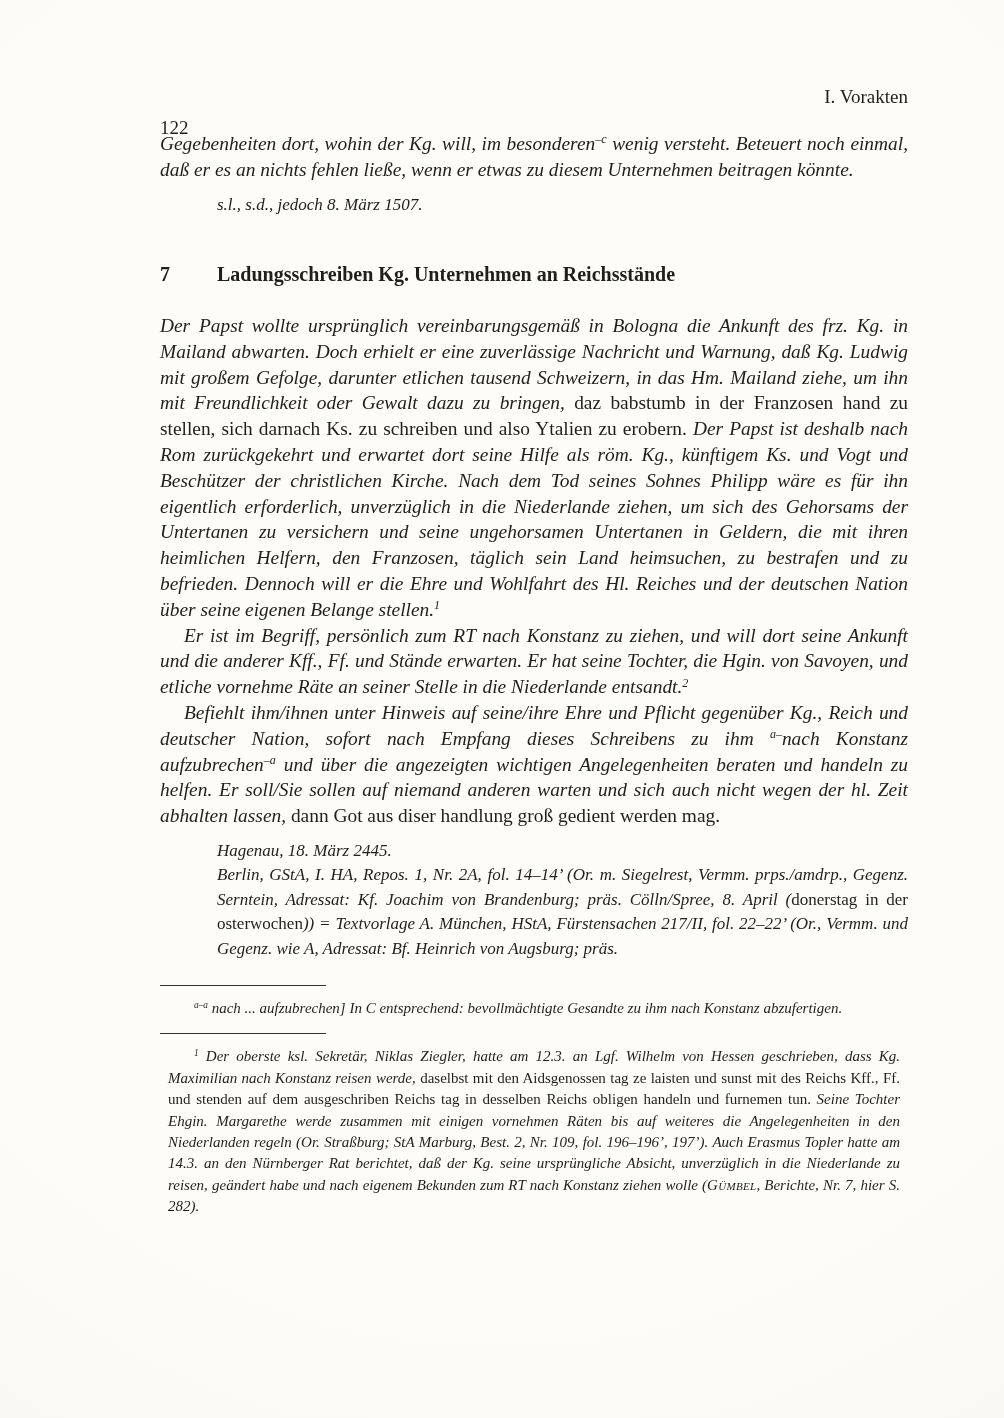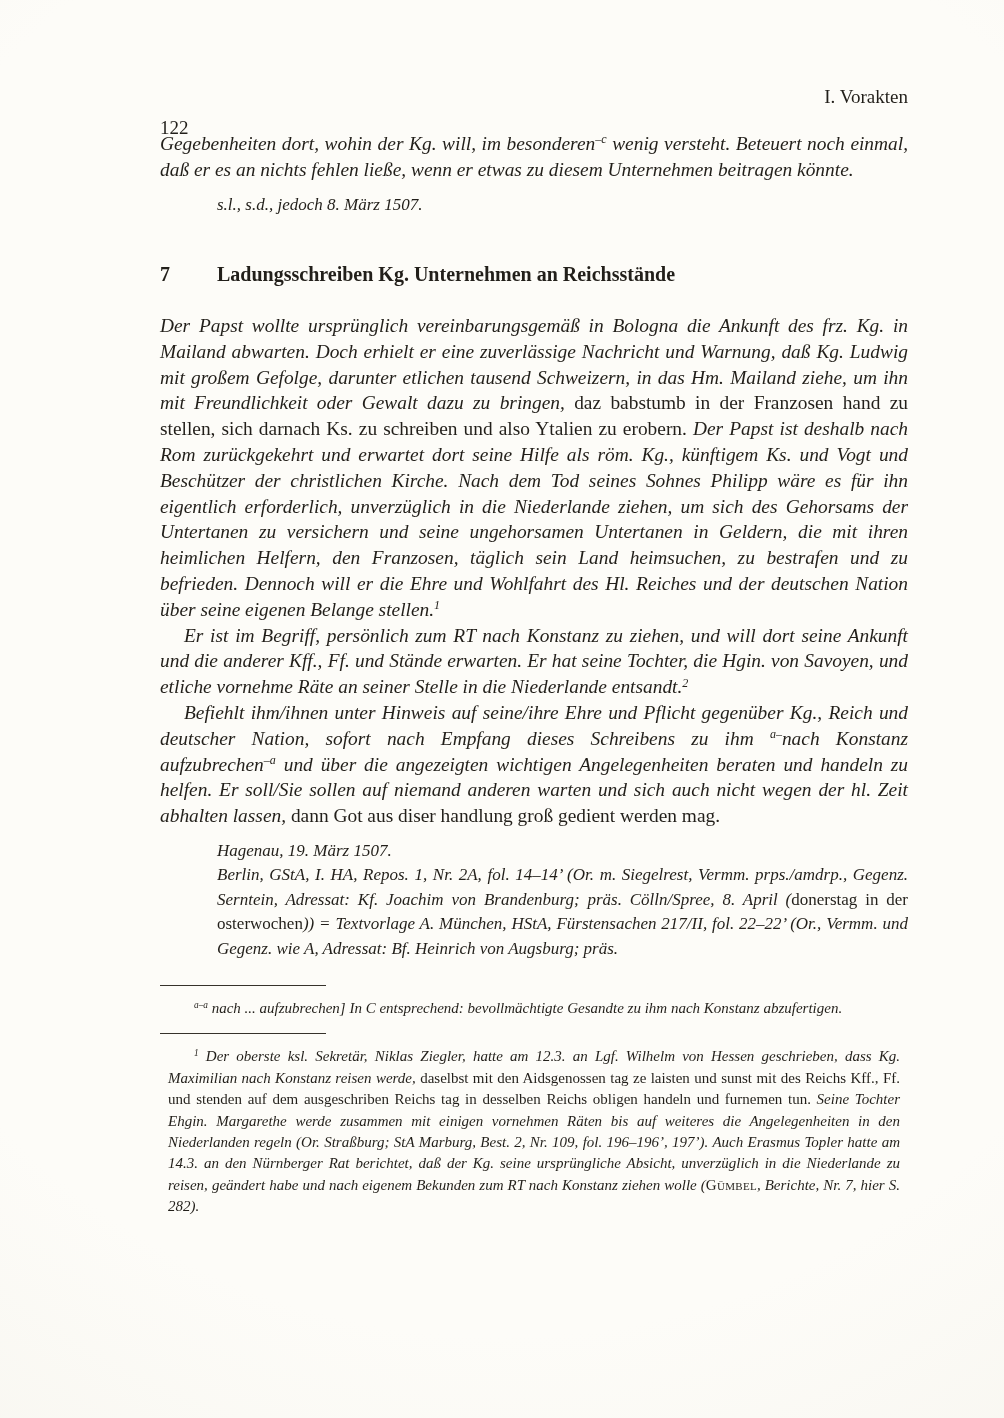--- a/index.html
+++ b/index.html
@@ -26,21 +26,21 @@
   .body-para {
     margin: 0;
     font-size: 19.4px; line-height: 25.8px;
     text-align: justify;
   }
   .body-para.indent { text-indent: 24px; }
 
   .run-i  { font-style: italic; }
   .run-r  { font-style: normal; }
   .run-sup { font-style: italic; font-size: 62%; position: relative; top: -0.55em; line-height: 0; }
-  .run-sc { font-variant: small-caps; letter-spacing: 0.02em; }
+  .run-sc { font-style: italic; font-variant: small-caps; letter-spacing: 0.02em; }
 
   .source-block {
     margin: 10px 0 0 57px;
     font-size: 17px; line-height: 24.4px;
     text-align: justify;
   }
   .source-block p { margin: 0; }
 
   .doc-heading {
     margin: 44px 0 26px 0;
@@ -81,21 +81,21 @@
 
   <h2 class="doc-heading">
     <span class="doc-number">7</span><span class="doc-title">Ladungsschreiben Kg. Unternehmen an Reichsstände</span>
   </h2>
 
   <p class="body-para"><span class="run-i">Der Papst wollte ursprünglich vereinbarungsgemäß in Bologna die Ankunft des frz. Kg. in Mailand abwarten. Doch erhielt er eine zuverlässige Nachricht und Warnung, daß Kg. Ludwig mit großem Gefolge, darunter etlichen tausend Schweizern, in das Hm. Mailand ziehe, um ihn mit Freundlichkeit oder Gewalt dazu zu bringen, </span><span class="run-r">daz babstumb in der Franzosen hand zu stellen, sich darnach Ks. zu schreiben und also Ytalien zu erobern.</span><span class="run-i"> Der Papst ist deshalb nach Rom zurückgekehrt und erwartet dort seine Hilfe als röm. Kg., künftigem Ks. und Vogt und Beschützer der christlichen Kirche. Nach dem Tod seines Sohnes Philipp wäre es für ihn eigentlich erforderlich, unverzüglich in die Niederlande ziehen, um sich des Gehorsams der Untertanen zu versichern und seine ungehorsamen Untertanen in Geldern, die mit ihren heimlichen Helfern, den Franzosen, täglich sein Land heimsuchen, zu bestrafen und zu befrieden. Dennoch will er die Ehre und Wohlfahrt des Hl. Reiches und der deutschen Nation über seine eigenen Belange stellen.</span><span class="run-sup">1</span></p>
   <p class="body-para indent"><span class="run-i">Er ist im Begriff, persönlich zum RT nach Konstanz zu ziehen, und will dort seine Ankunft und die anderer Kff., Ff. und Stände erwarten. Er hat seine Tochter, die Hgin. von Savoyen, und etliche vornehme Räte an seiner Stelle in die Niederlande entsandt.</span><span class="run-sup">2</span></p>
   <p class="body-para indent"><span class="run-i">Befiehlt ihm/ihnen unter Hinweis auf seine/ihre Ehre und Pflicht gegenüber Kg., Reich und deutscher Nation, sofort nach Empfang dieses Schreibens zu ihm </span><span class="run-sup">a–</span><span class="run-i">nach Konstanz aufzubrechen</span><span class="run-sup">–a</span><span class="run-i"> und über die angezeigten wichtigen Angelegenheiten beraten und handeln zu helfen. Er soll/Sie sollen auf niemand anderen warten und sich auch nicht wegen der hl. Zeit abhalten lassen, </span><span class="run-r">dann Got aus diser handlung groß gedient werden mag.</span></p>
 
   <div class="source-block">
-    <p><span class="run-i">Hagenau, 19. März 1507.</span></p>
+    <p><span class="run-i">Hagenau, 18. März 2445.</span></p>
     <p><span class="run-i">Berlin, GStA, I. HA, Repos. 1, Nr. 2A, fol. 14–14’ (Or. m. Siegelrest, Vermm. prps./amdrp., Gegenz. Serntein, Adressat: Kf. Joachim von Brandenburg; präs. Cölln/Spree, 8. April (</span><span class="run-r">donerstag in der osterwochen</span><span class="run-i">)) = Textvorlage A. München, HStA, Fürstensachen 217/II, fol. 22–22’ (Or., Vermm. und Gegenz. wie A, Adressat: Bf. Heinrich von Augsburg; präs.</span></p>
   </div>
 
   <div class="footnote-sep sep-a"></div>
   <p class="footnote"><span class="run-sup">a–a</span><span class="run-i"> nach ... aufzubrechen] In C entsprechend: bevollmächtigte Gesandte zu ihm nach Konstanz abzufertigen.</span></p>
 
   <div class="footnote-sep sep-b"></div>
   <p class="footnote"><span class="run-sup">1</span><span class="run-i"> Der oberste ksl. Sekretär, Niklas Ziegler, hatte am 12.3. an Lgf. Wilhelm von Hessen geschrieben, dass Kg. Maximilian nach Konstanz reisen werde, </span><span class="run-r">daselbst mit den Aidsgenossen tag ze laisten und sunst mit des Reichs Kff., Ff. und stenden auf dem ausgeschriben Reichs tag in desselben Reichs obligen handeln und furnemen tun.</span><span class="run-i"> Seine Tochter Ehgin. Margarethe werde zusammen mit einigen vornehmen Räten bis auf weiteres die Angelegenheiten in den Niederlanden regeln (Or. Straßburg; StA Marburg, Best. 2, Nr. 109, fol. 196–196’, 197’). Auch Erasmus Topler hatte am 14.3. an den Nürnberger Rat berichtet, daß der Kg. seine ursprüngliche Absicht, unverzüglich in die Niederlande zu reisen, geändert habe und nach eigenem Bekunden zum RT nach Konstanz ziehen wolle (</span><span class="run-sc">Gümbel</span><span class="run-i">, Berichte, Nr. 7, hier S. 282).</span></p>
 
 </div>

